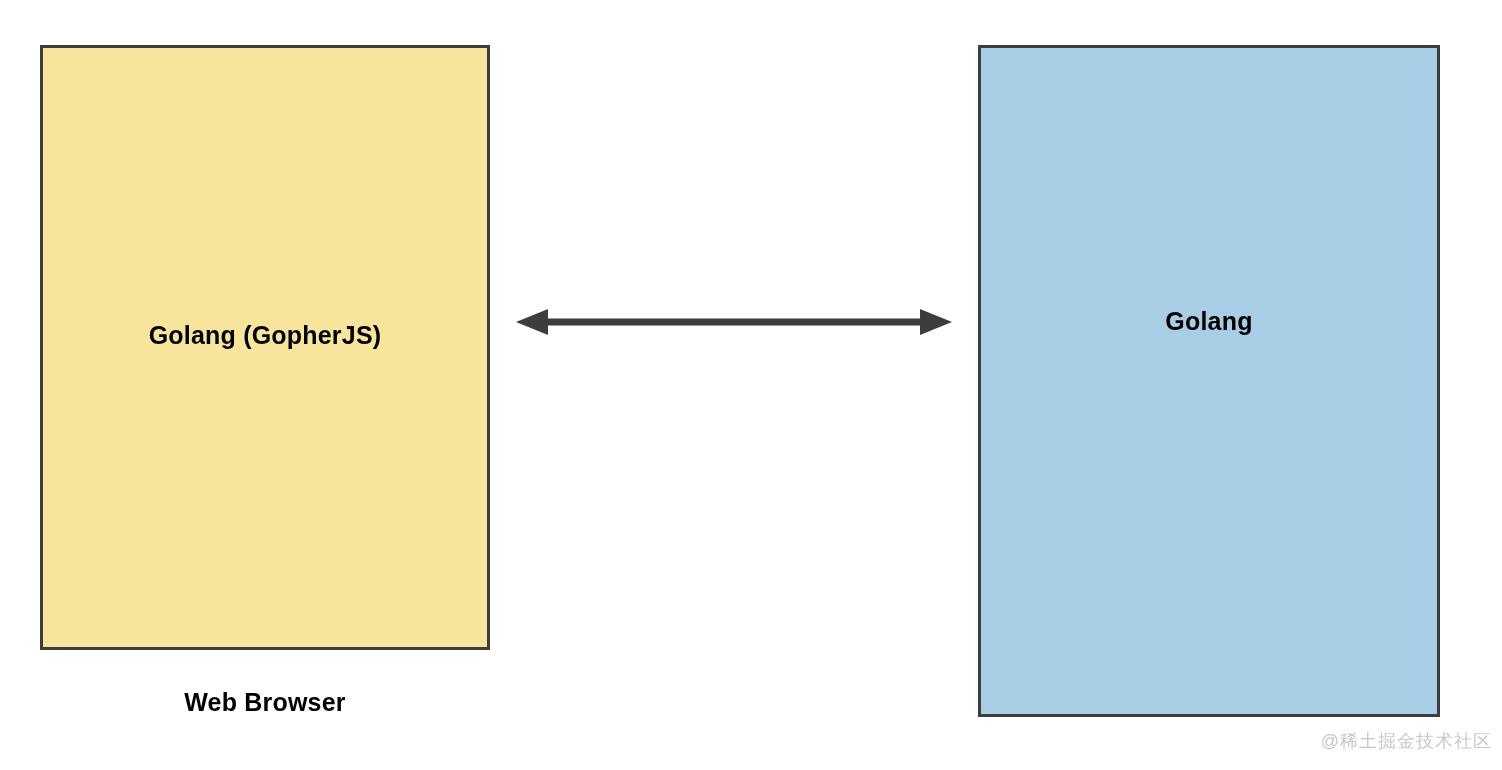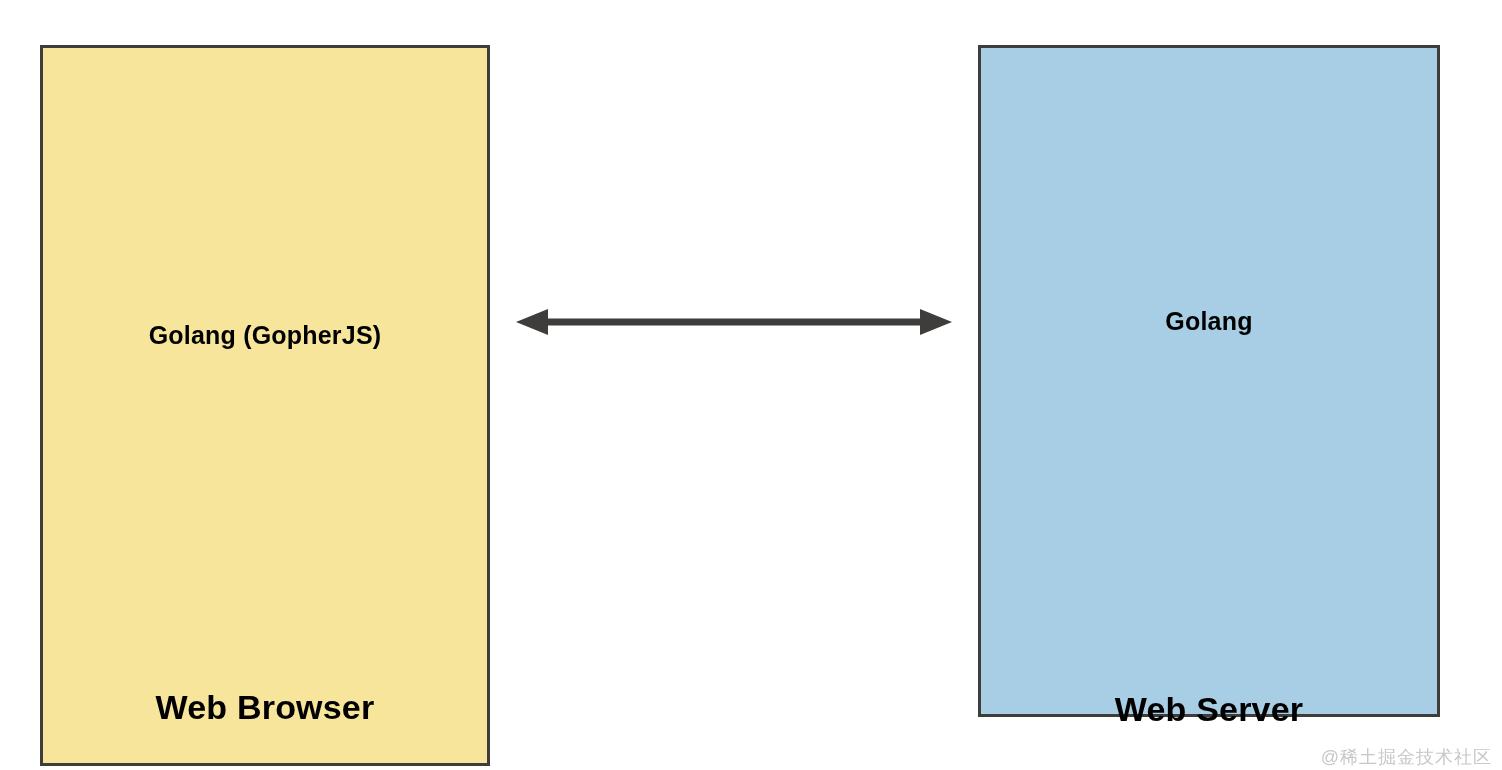--- a/index.html
+++ b/index.html
@@ -17,21 +17,21 @@
   }
   .node {
     position: absolute;
     box-sizing: border-box;
     border: 3px solid #3F3D3B;
   }
   .node-browser {
     left: 40px;
     top: 45px;
     width: 450px;
-    height: 721px;
+    height: 605px;
   }
   .node-server {
     left: 978px;
     top: 45px;
     width: 462px;
     height: 672px;
   }
   .node-label {
     position: absolute;
     left: 0;
@@ -48,39 +48,39 @@
   .connector {
     position: absolute;
     left: 514px;
     top: 302px;
     width: 440px;
     height: 40px;
   }
   .caption {
     position: absolute;
     text-align: center;
-    font-size: 34px;
+    font-size: 25px;
     font-weight: bold;
     color: #000000;
     letter-spacing: 0.2px;
   }
   .caption-browser {
     left: 40px;
     top: 688px;
     width: 450px;
   }
   .caption-server {
     left: 978px;
     top: 690px;
     width: 462px;
   }
   .watermark {
     position: absolute;
     right: 10px;
-    bottom: 1px;
+    bottom: 17px;
     font-size: 18px;
     font-weight: normal;
     color: #c8c8c8;
     letter-spacing: 1px;
   }
 </style>
 </head>
 <body>
 
 <div class="canvas">
@@ -94,17 +94,16 @@
   </div>
 
   <svg class="connector" viewBox="0 0 440 40" xmlns="http://www.w3.org/2000/svg">
     <line x1="26" y1="20" x2="414" y2="20" stroke-width="7" stroke="#3F3D3B"></line>
     <polygon points="2,20 34,7 34,33" fill="#3F3D3B"></polygon>
     <polygon points="438,20 406,7 406,33" fill="#3F3D3B"></polygon>
   </svg>
 
   <div class="caption caption-browser">Web Browser</div>
 
-  <div class="caption caption-server">Web Server</div>
 
   <div class="watermark">@稀土掘金技术社区</div>
 
 </div>
 
 </body></html>

